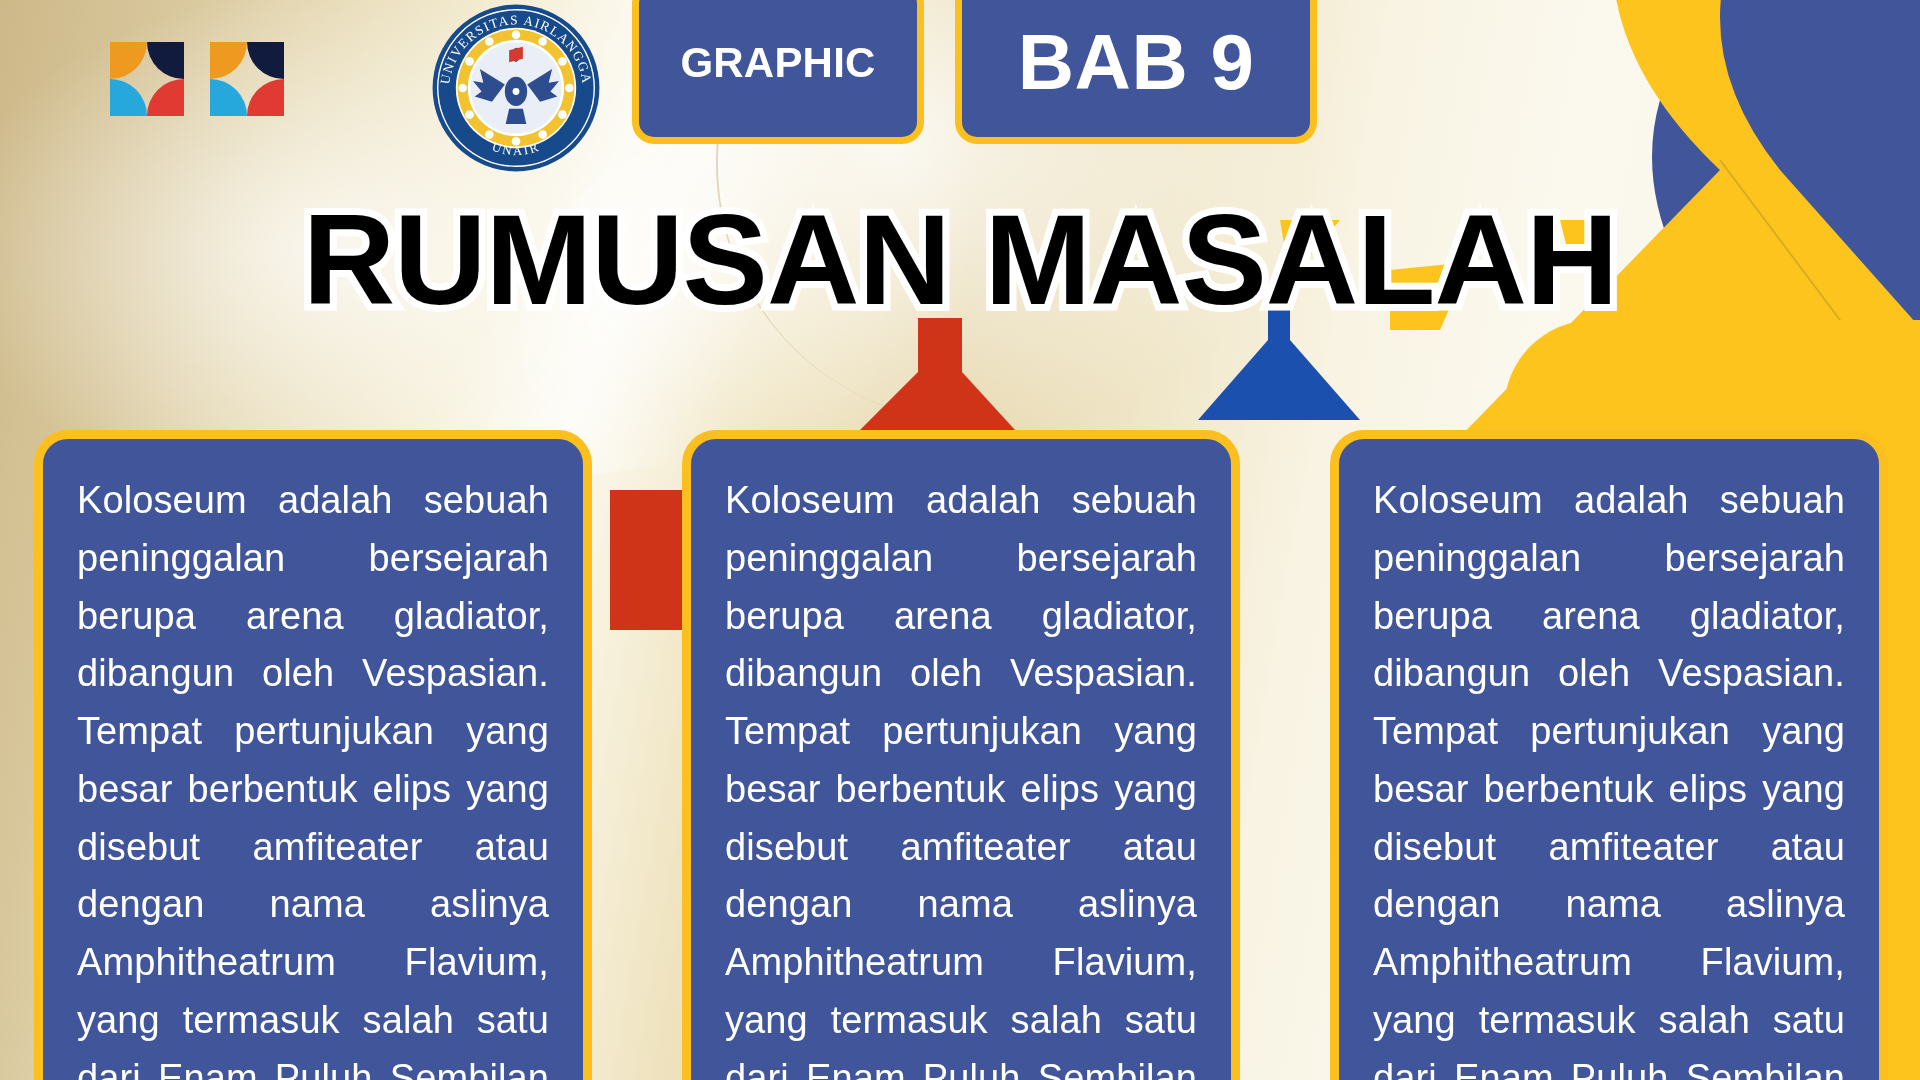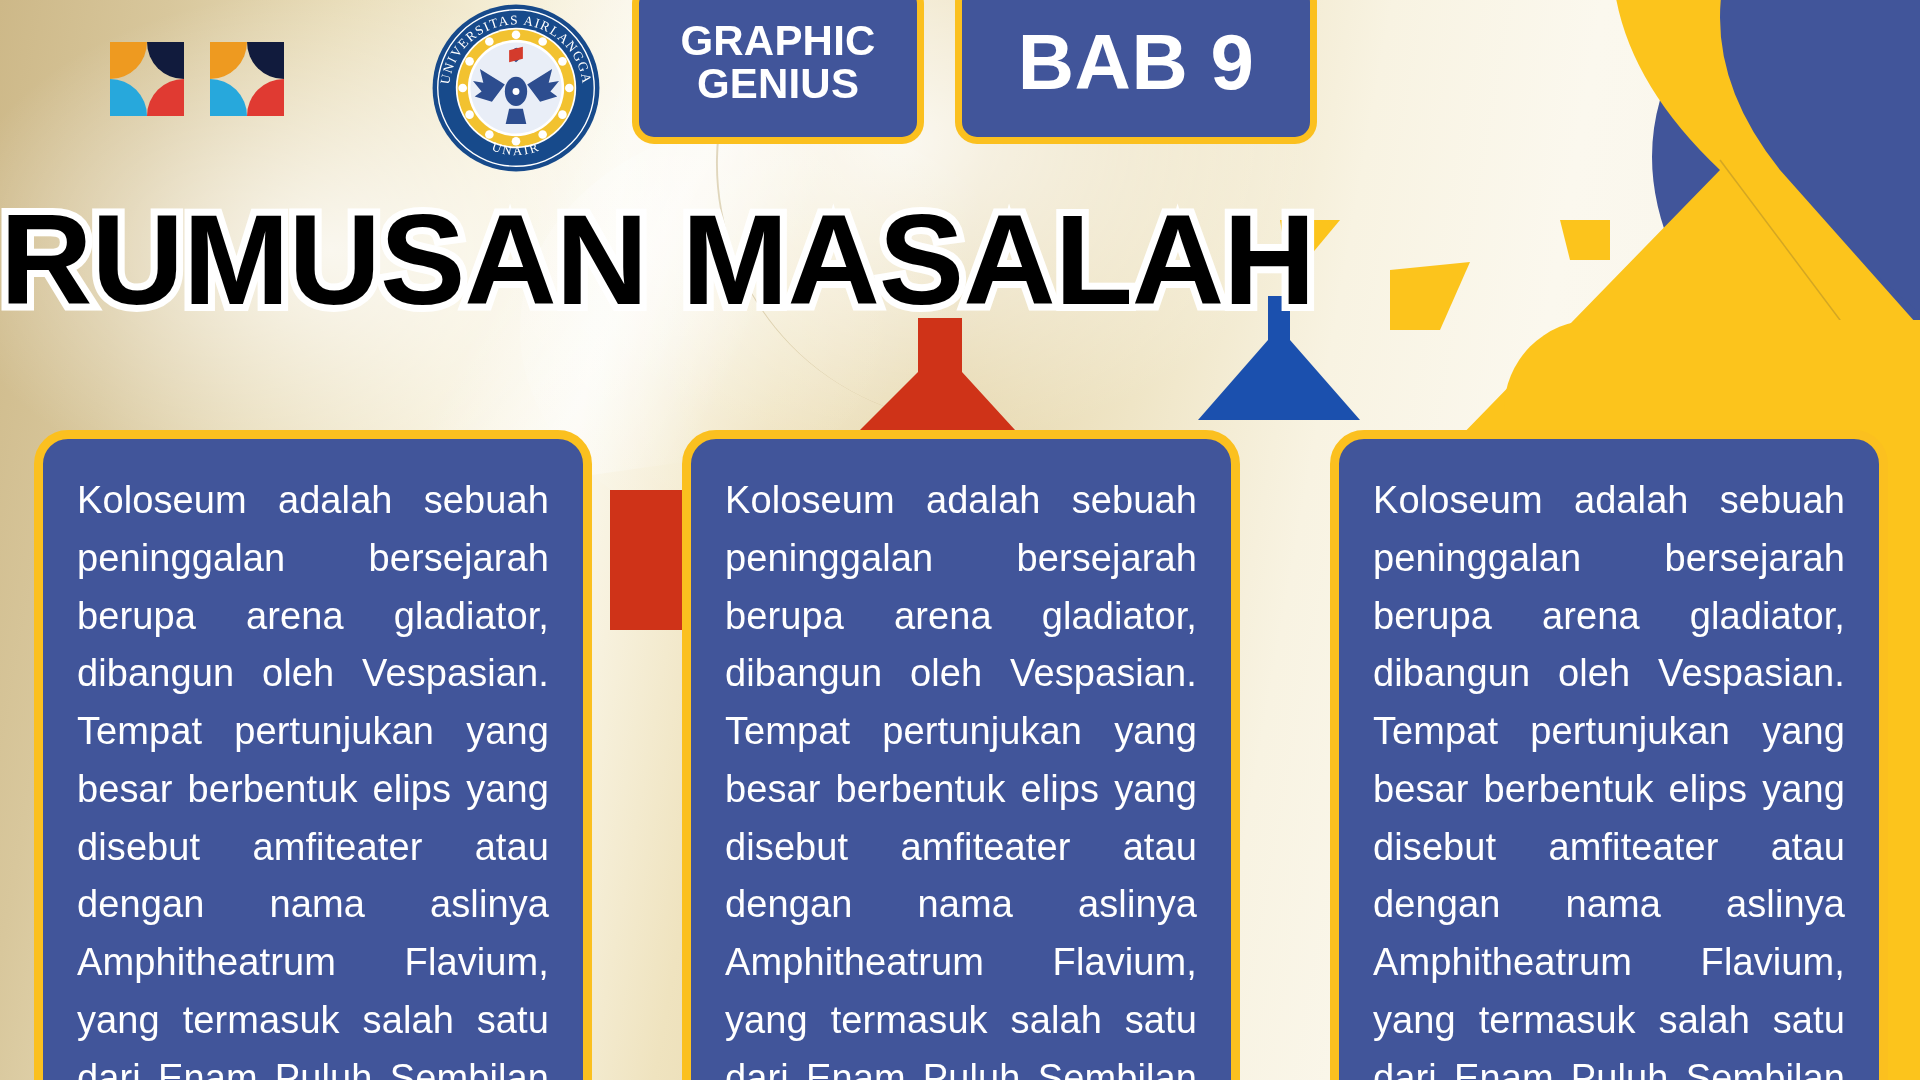--- a/index.html
+++ b/index.html
@@ -130,21 +130,21 @@
     font-size: 78px;
     font-weight: 800;
     letter-spacing: 0.5px;
   }
 
   
   .page-title {
     position: absolute;
     left: 0; top: 196px;
     width: 1920px;
-    text-align: left;
+    text-align: center;
     font-size: 128px;
     font-weight: 900;
     letter-spacing: -1px;
     color: #000000;
     line-height: 1;
     white-space: nowrap;
     -webkit-text-stroke: 14px #ffffff;
     paint-order: stroke fill;
     z-index: 40;
   }
@@ -288,21 +288,20 @@
         <textPath href="#arcTop" startOffset="50%" text-anchor="middle">UNIVERSITAS AIRLANGGA</textPath>
       </text>
       <text font-family="'Liberation Serif', serif" font-size="15" fill="#ffffff" letter-spacing="2.5">
         <textPath href="#arcBot" startOffset="50%" text-anchor="middle">UNAIR</textPath>
       </text>
     </svg>
 
     <div class="pill pill-graphic">
       <div>
         <div>GRAPHIC</div>
-        <div>GENIUS</div>
       </div>
     </div>
 
     <div class="pill pill-bab">
       <span>BAB 9</span>
     </div>
   </div>
 
   <div class="page-title">RUMUSAN MASALAH</div>
 

